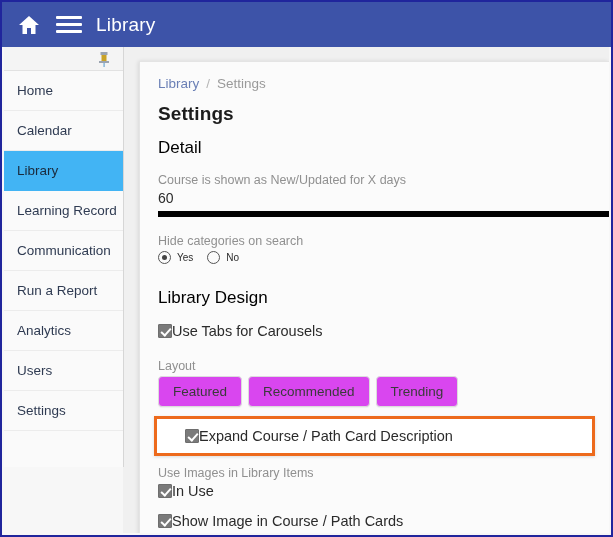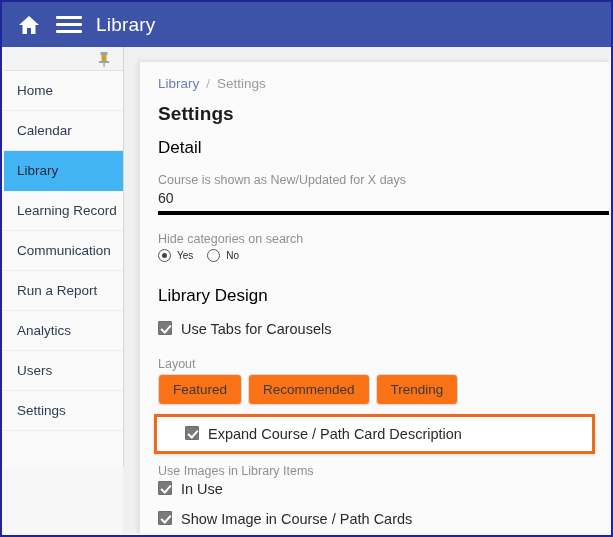--- a/index.html
+++ b/index.html
@@ -149,21 +149,21 @@
     font-size: 12.5px;
     color: #909090;
     margin-bottom: 3px;
   }
   .field-value {
     font-size: 14px;
     color: #2b2b2b;
     padding-bottom: 5px;
   }
   .underline-field {
-    border-bottom: 4px solid #000000;
+    border-bottom: 6px solid #000000;
     margin-right: -18px;
     margin-bottom: 17px;
   }
   .underline-field .field-value { padding-left: 0; }
 
   
   .radio-row { display: flex; align-items: center; gap: 14px; margin-bottom: 24px; }
   .radio-opt { display: flex; align-items: center; gap: 6px; cursor: pointer; }
   .radio-mark {
     width: 13px; height: 13px;
@@ -176,21 +176,21 @@
     content: "";
     position: absolute;
     left: 2.5px; top: 2.5px;
     width: 5px; height: 5px;
     border-radius: 50%;
     background: #444;
   }
   .radio-label { font-size: 10px; color: #2b2b2b; }
 
   
-  .check-row { display: flex; align-items: flex-start; gap: 9px; cursor: pointer; }
+  .check-row { display: flex; align-items: center; cursor: pointer; }
   .check-mark {
     width: 14px; height: 14px;
     background: #7a7a7a;
     border: 1px solid #6e6e6e;
     border-radius: 1px;
     position: relative;
     flex: none;
   }
   .check-mark::after {
     content: "";
@@ -199,21 +199,21 @@
     width: 4px; height: 8px;
     border: solid #ffffff;
     border-width: 0 2px 2px 0;
     transform: rotate(42deg);
   }
   .check-label { font-size: 14.5px; color: #2b2b2b; }
 
   
   .btn-group { display: flex; gap: 6px; margin-bottom: 0; }
   .lay-btn {
-    background: #f97316;
+    background: #d946ef;
     border: 1px solid #dcdcdc;
     border-radius: 4px;
     padding: 7px 14px;
     font-size: 13.5px;
     color: #3a3a3a;
     cursor: pointer;
     box-shadow: 0 1px 1px rgba(0,0,0,.05);
     font-family: "Liberation Sans", sans-serif;
   }
 

